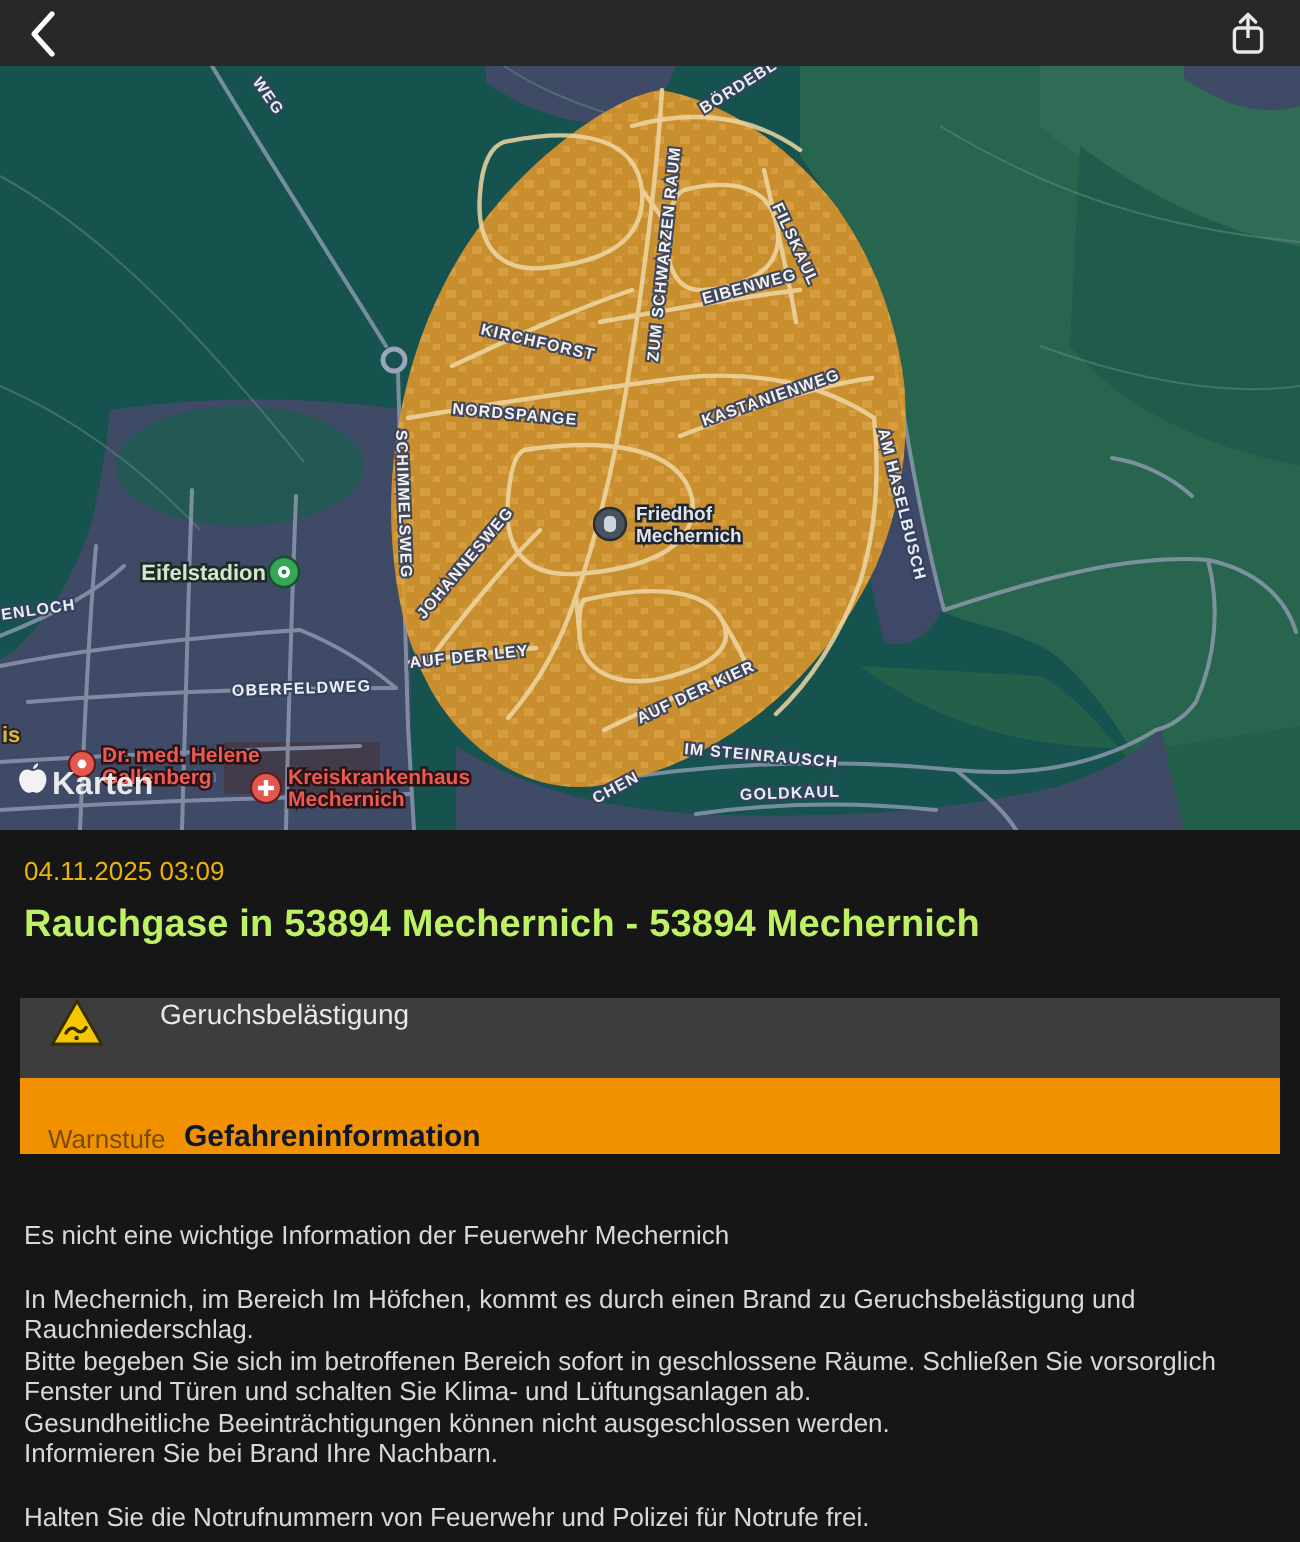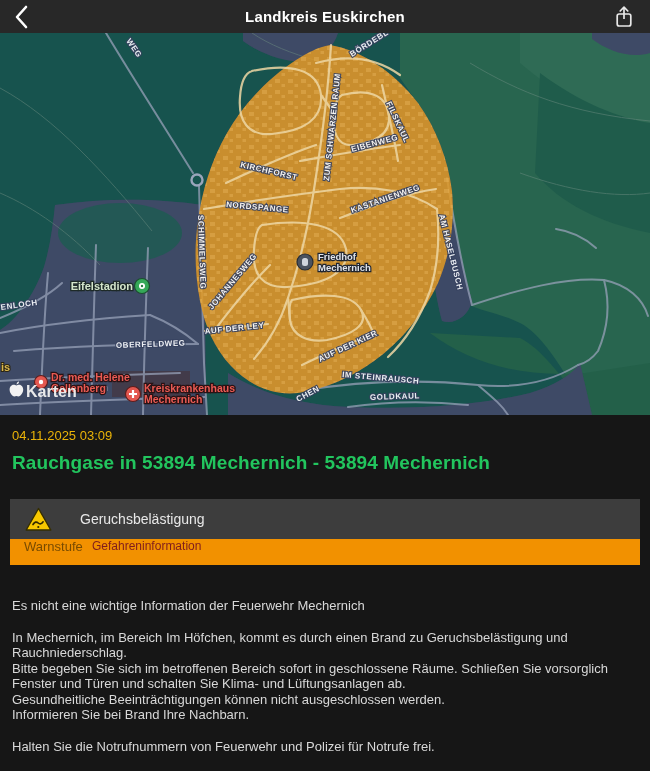--- a/index.html
+++ b/index.html
@@ -18,41 +18,40 @@
   .poi-name{font-size:9.5px;font-weight:bold;fill:#dfe3ea;stroke:#1f2530;stroke-width:2.4px;paint-order:stroke;}
   .poi-red{font-size:10.5px;font-weight:bold;fill:#ea5b54;stroke:#2a1214;stroke-width:2.4px;paint-order:stroke;}
   .poi-green{font-size:11px;font-weight:bold;fill:#d4e6cc;stroke:#1e2a28;stroke-width:2.6px;paint-order:stroke;}
   .place-frag{font-size:11px;font-weight:bold;fill:#d8b74e;stroke:#2a2413;stroke-width:2px;paint-order:stroke;}
   .legal{font-size:9px;fill:#9aa0ab;opacity:.55;}
   .karten{font-size:16px;font-weight:bold;fill:#f2f2f2;opacity:.95;}
 
   
   .content{position:absolute;top:415px;left:0;width:630px;padding:13px 10px 0 10px;}
   .date{color:#eab308;font-size:13px;margin:0 0 9px 2px;}
-  .alert-title{color:#22c55e;font-size:19px;font-weight:bold;margin:0 0 25px 2px;letter-spacing:.1px;}
+  .alert-title{color:#bef264;font-size:19px;font-weight:bold;margin:0 0 25px 2px;letter-spacing:.1px;}
   .alert-box{width:630px;}
-  .hazard-row{background:#3d3d3d;height:40px;display:flex;align-items:center;padding:0 12px;box-sizing:border-box;}
+  .hazard-row{background:#3d3d3d;height:40px;display:flex;padding:0 12px;box-sizing:border-box;}
   .hazard-icon{width:27px;height:25px;margin-left:3px;flex:0 0 auto;}
   .hazard-label{color:#e8e8e8;font-size:14px;margin-left:28px;}
-  .level-row{background:#f29100;height:26px;display:flex;align-items:flex-start;padding:0 12px;box-sizing:border-box;}
+  .level-row{background:#f29100;height:38px;display:flex;align-items:flex-end;padding:0 12px;box-sizing:border-box;}
   .level-label{color:rgba(45,32,0,.62);font-size:13px;width:56px;flex:0 0 auto;margin-left:2px;}
-  .level-value{color:#7f1d1d;font-size:12px;font-weight:normal;margin-left:12px;}
+  .level-value{color:#0f172a;font-size:15px;font-weight:bold;margin-left:12px;}
   .body-text{margin-top:33px;color:#d8d8d8;font-size:13px;line-height:15.5px;}
   .body-text .para{margin:0 0 16px 2px;}
 </style>
 </head>
 <body>
 
 <div class="navbar">
   <div class="back-btn">
     <svg width="22" height="26" viewBox="0 0 22 26">
       <path d="M15,3 L6,13 L15,23" fill="none" stroke="#ffffff" stroke-width="2.6" stroke-linecap="round" stroke-linejoin="round"></path>
     </svg>
   </div>
-  <div class="nav-title">Landkreis Euskirchen</div>
   <div class="share-btn">
     <svg width="20" height="24" viewBox="0 0 20 24">
       <rect x="3.2" y="9" width="13.6" height="12" rx="2" fill="none" stroke="#e8e8e8" stroke-width="1.7"></rect>
       <line x1="10" y1="2.5" x2="10" y2="14" stroke="#e8e8e8" stroke-width="1.7"></line>
       <path d="M6.2,6 L10,2.2 L13.8,6" fill="none" stroke="#e8e8e8" stroke-width="1.7" stroke-linecap="round" stroke-linejoin="round"></path>
     </svg>
   </div>
 </div>
 
 <div class="map-wrap">

